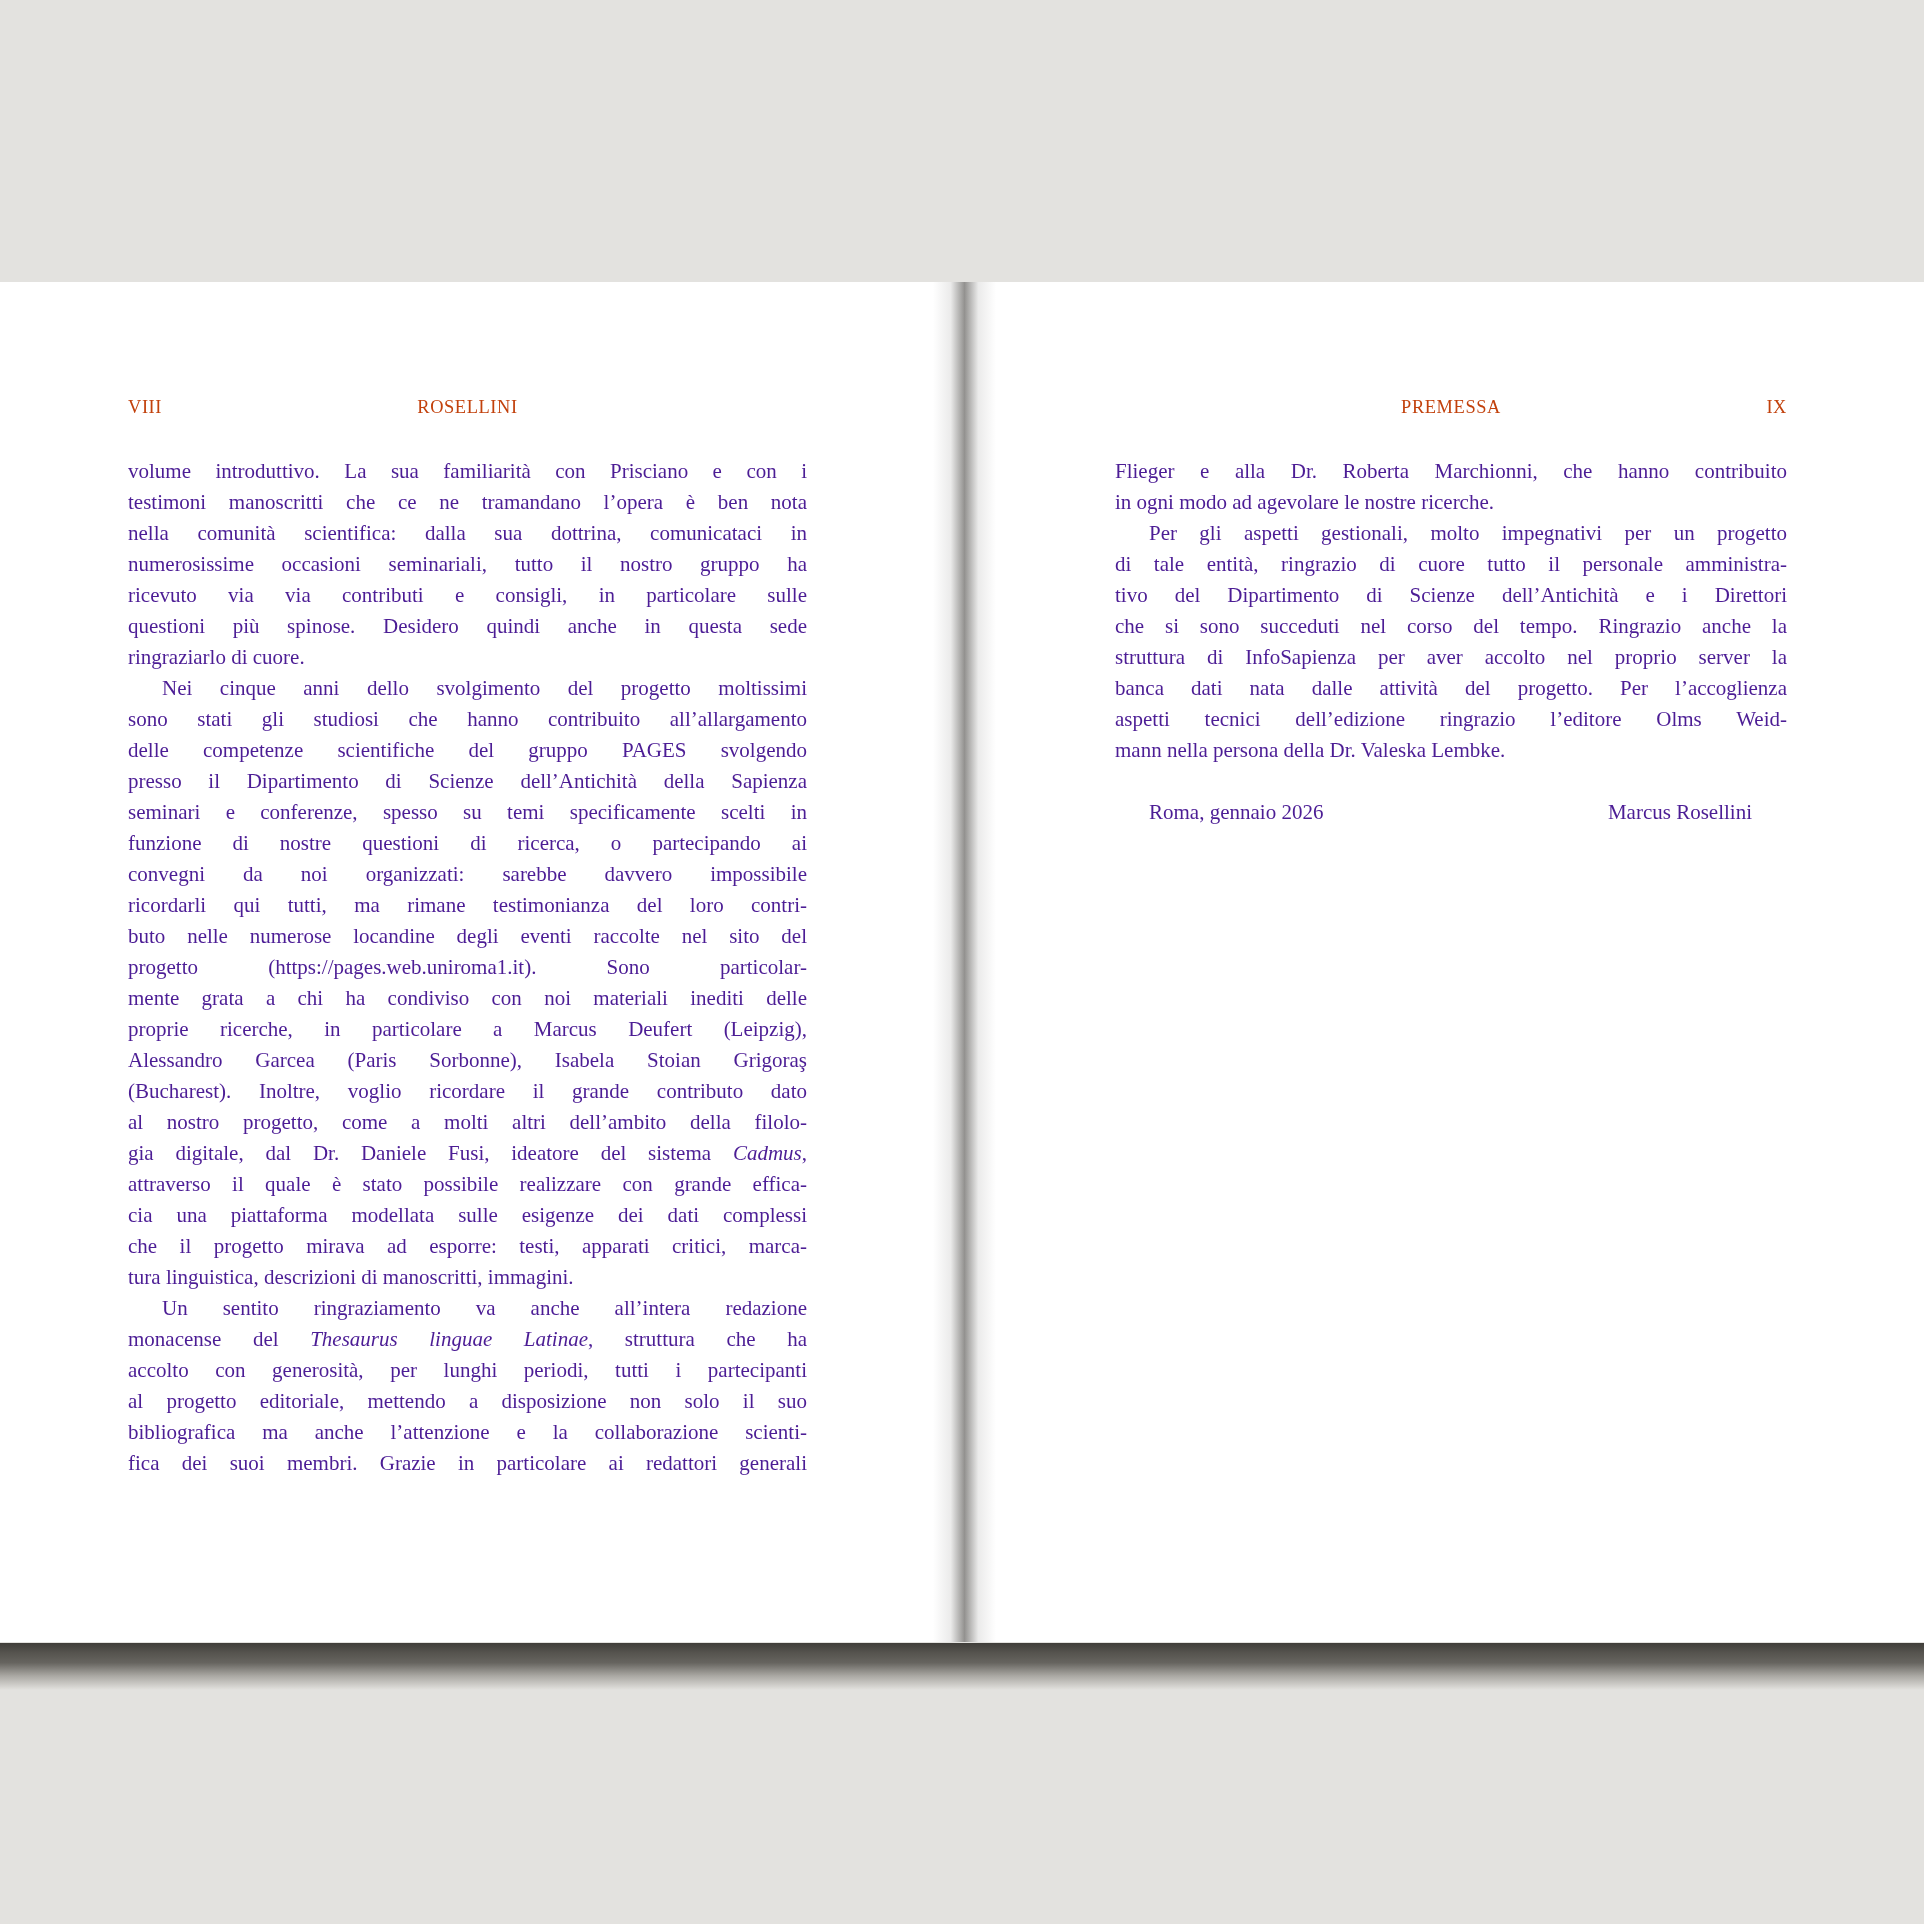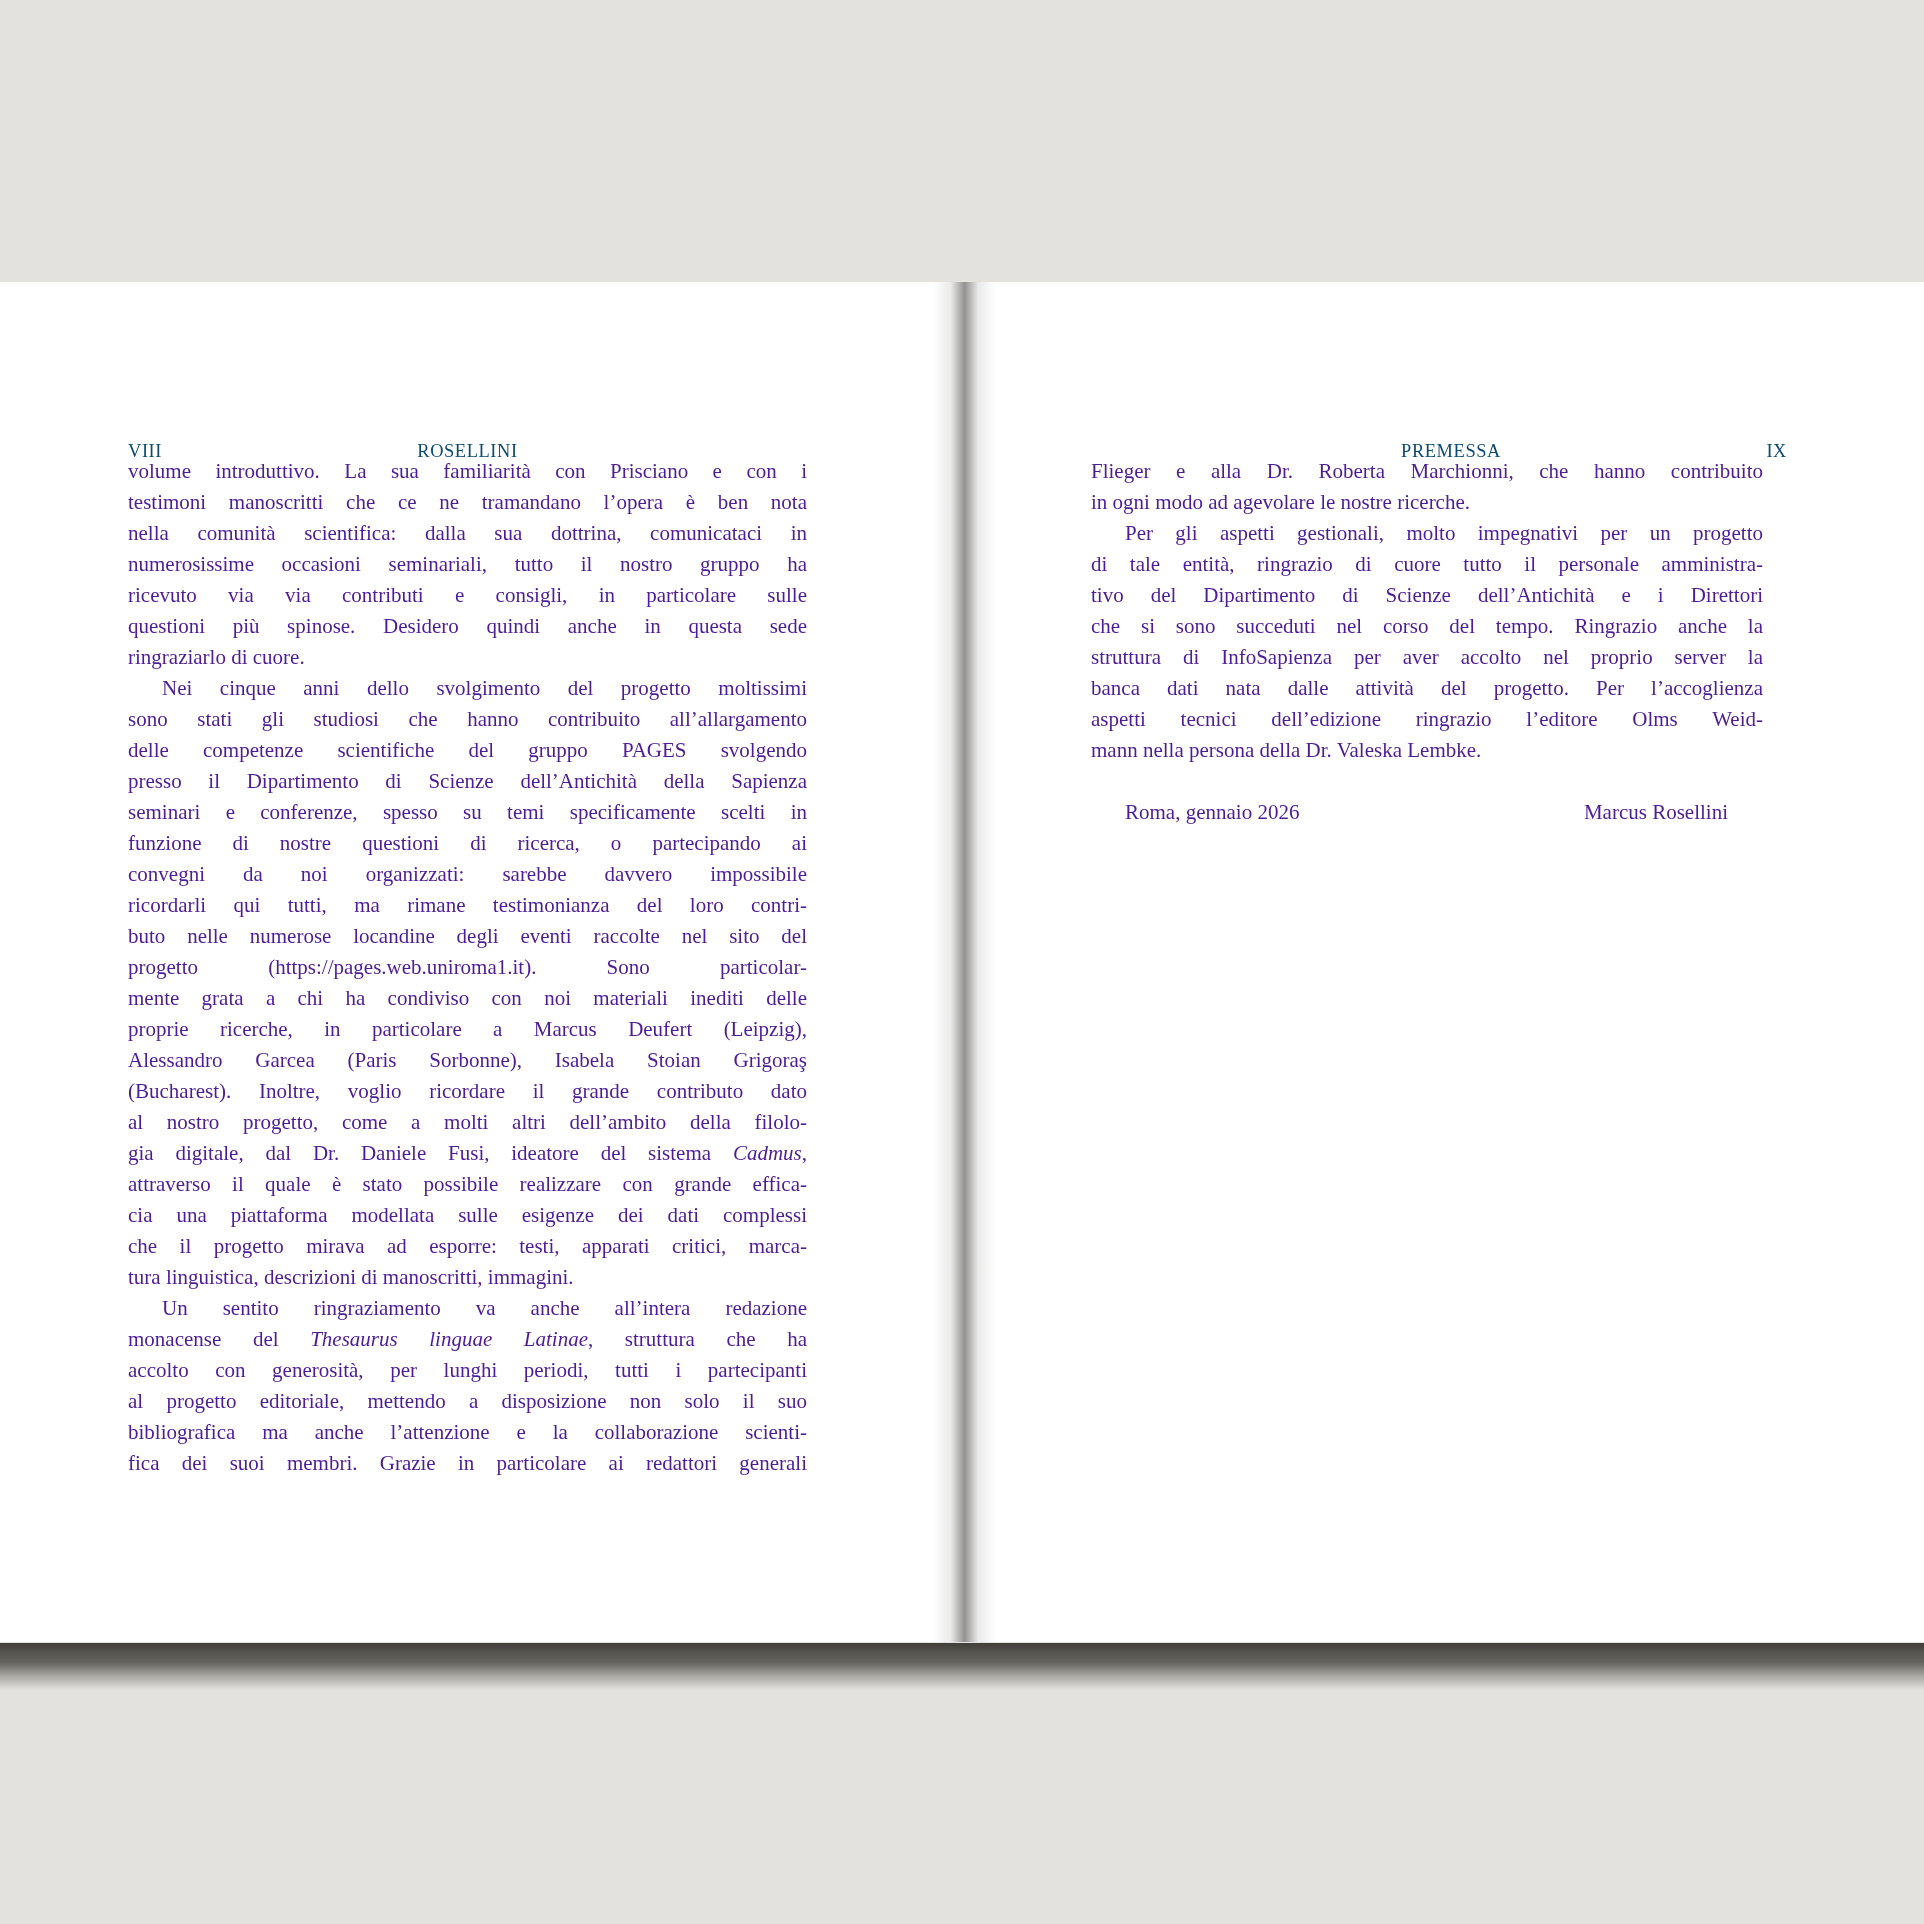--- a/index.html
+++ b/index.html
@@ -23,32 +23,32 @@
       rgba(58,56,52,0) 100%);
   }
   .bottom-shadow{
     position:absolute;left:0;top:1643px;width:1925px;height:47px;
     background:linear-gradient(180deg,
       #403e3a 0%, #55534e 20%, #66645f 42%, #aaa8a3 70%, #e3e2df 100%);
   }
   .running-head{
     position:absolute;top:395px;height:24px;
     display:grid;grid-template-columns:1fr auto 1fr;align-items:baseline;
-    font-size:18.4px;line-height:24px;letter-spacing:0.6px;color:#0c4a6e;margin-top:44px;
+    font-size:18.4px;line-height:24px;letter-spacing:0.6px;color:#c2410c;
   }
   .running-head .num-left{justify-self:start;}
   .running-head .num-right{justify-self:end;}
   .running-head .head-title{justify-self:center;}
   #left-head{left:128px;width:679px;}
   #right-head{left:1115px;width:672px;}
   .textblock{
     position:absolute;top:456px;font-size:21px;color:#4c1d95;
   }
   #left-text{left:128px;width:679px;}
-  #right-text{left:1091px;width:672px;}
+  #right-text{left:1115px;width:672px;}
   .para{margin:0;padding:0;}
   .line{
     height:31px;line-height:31px;overflow:hidden;
     text-align:justify;text-align-last:justify;-moz-text-align-last:justify;
   }
   .line.endline{text-align-last:left;-moz-text-align-last:left;}
   .line.indent{text-indent:34px;}
   .signature-row{
     margin-top:31px;height:31px;line-height:31px;
     display:flex;justify-content:space-between;

